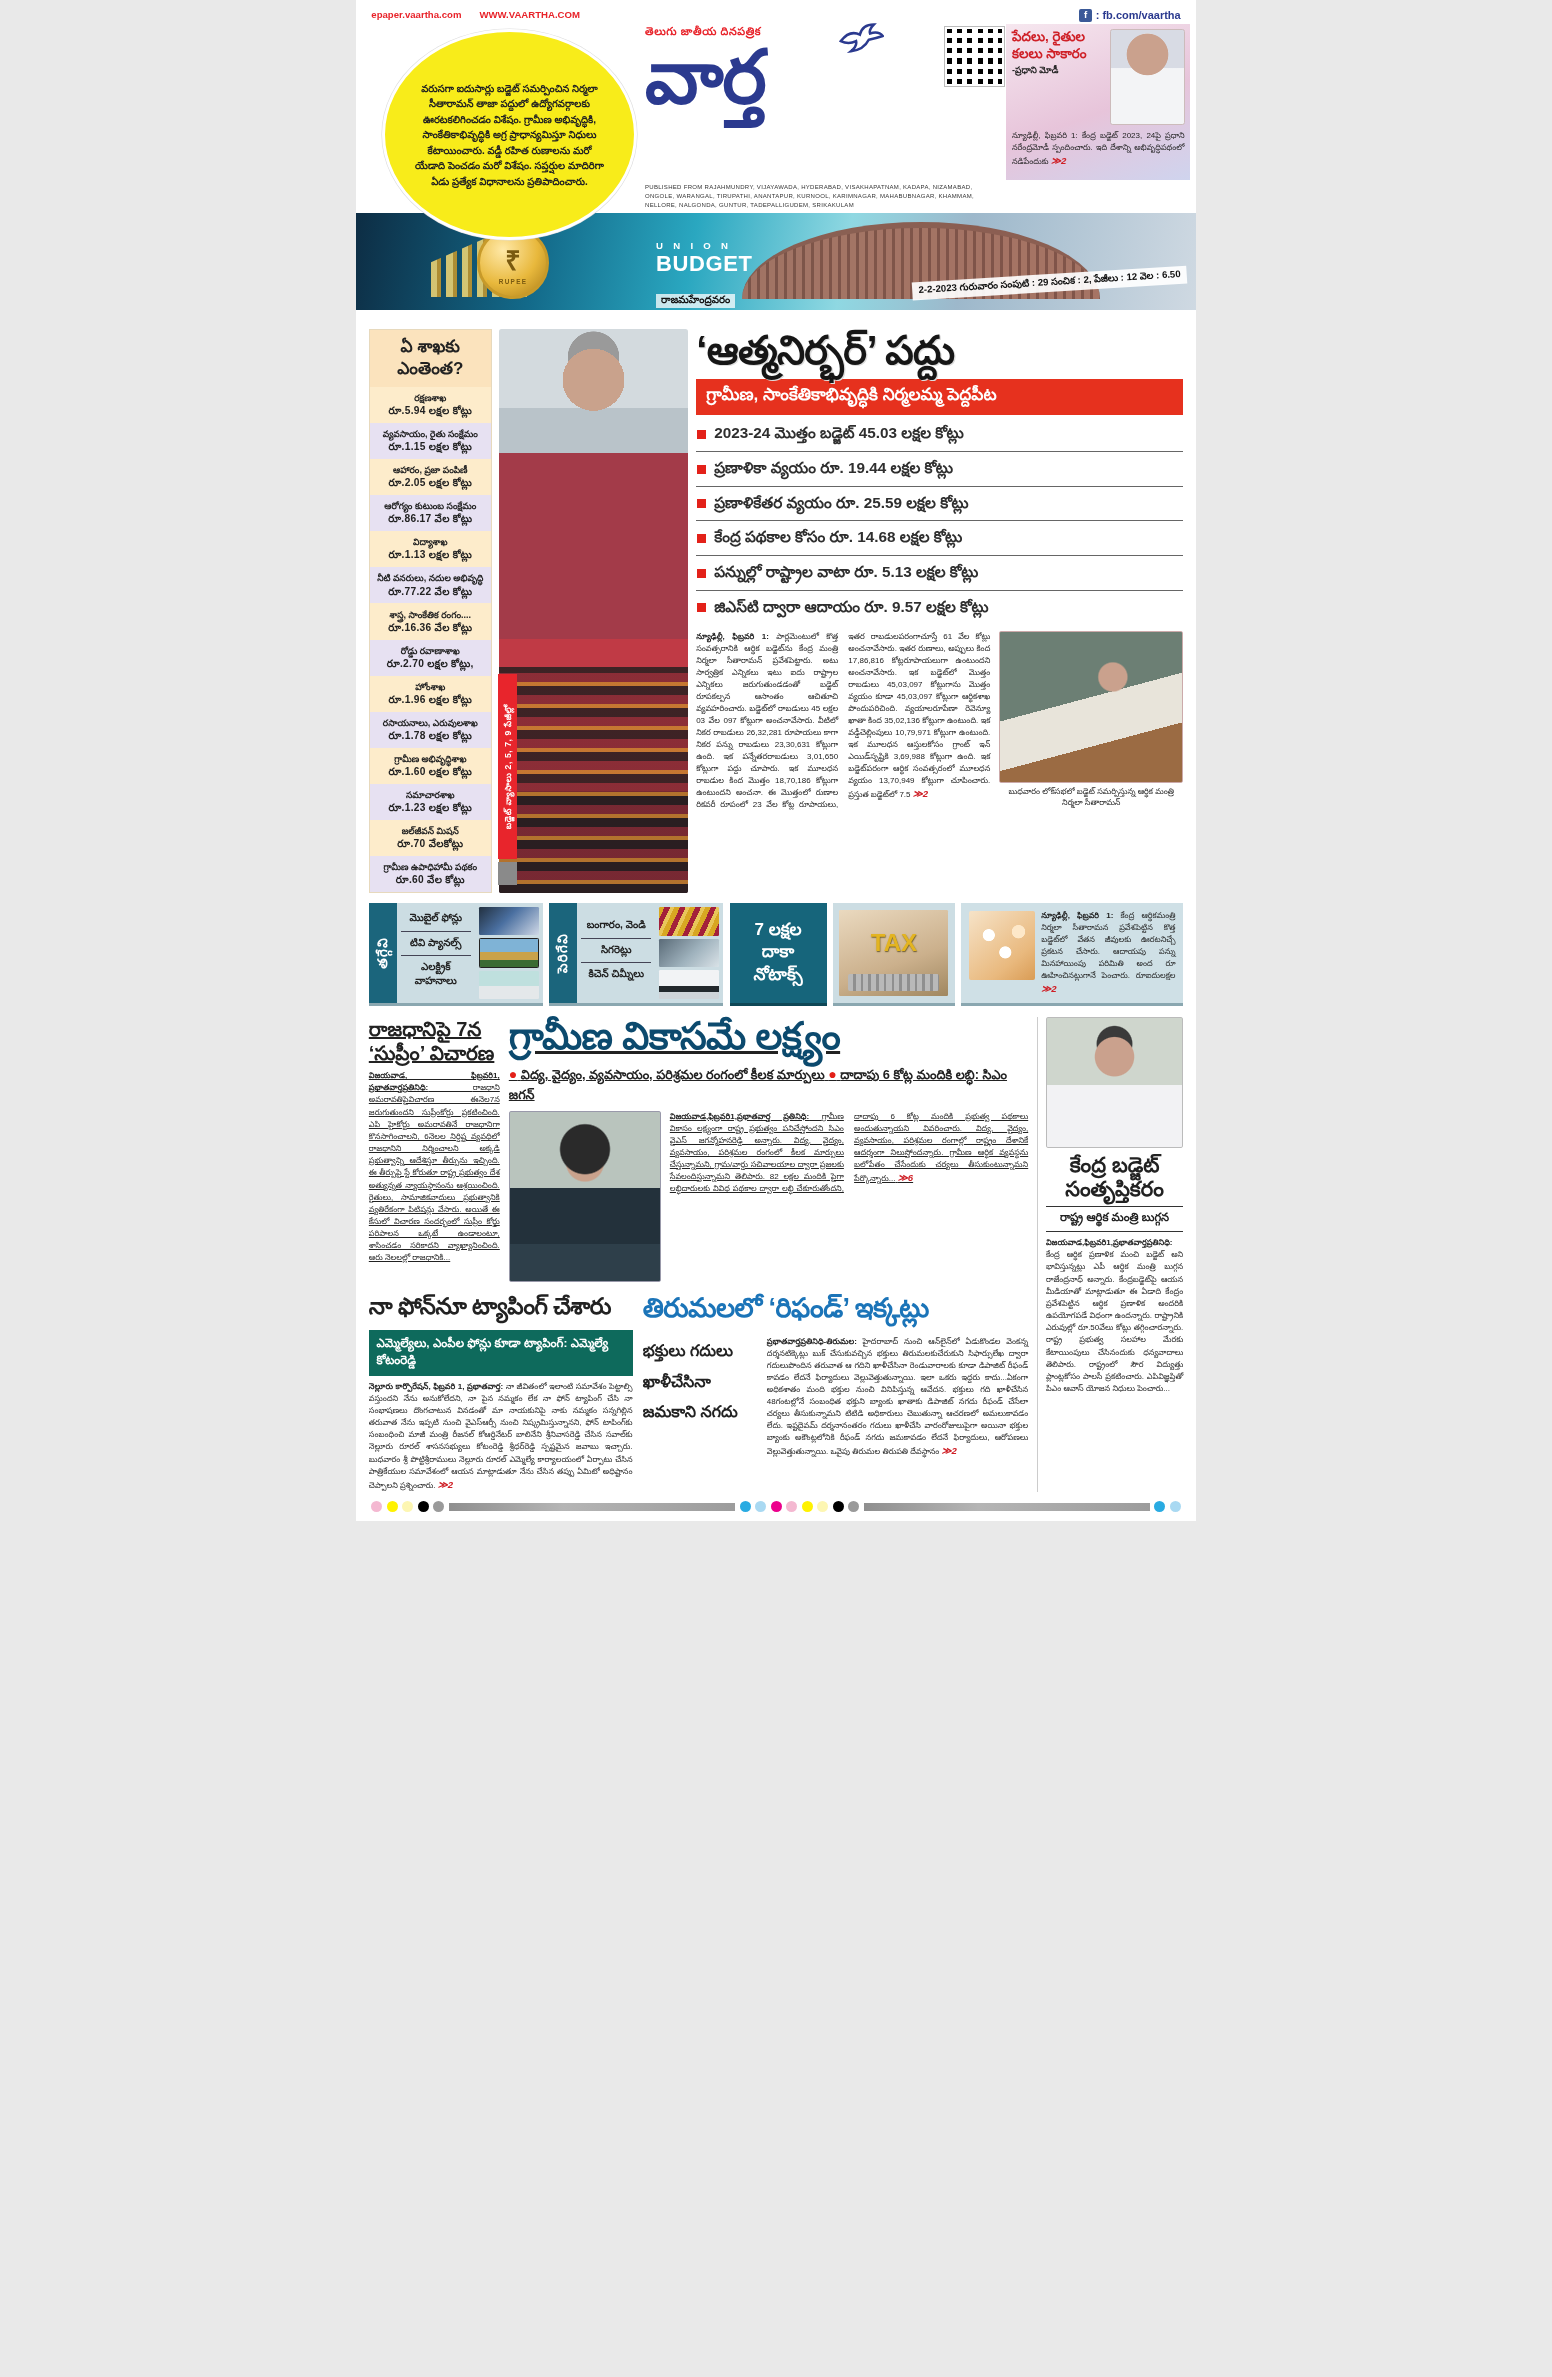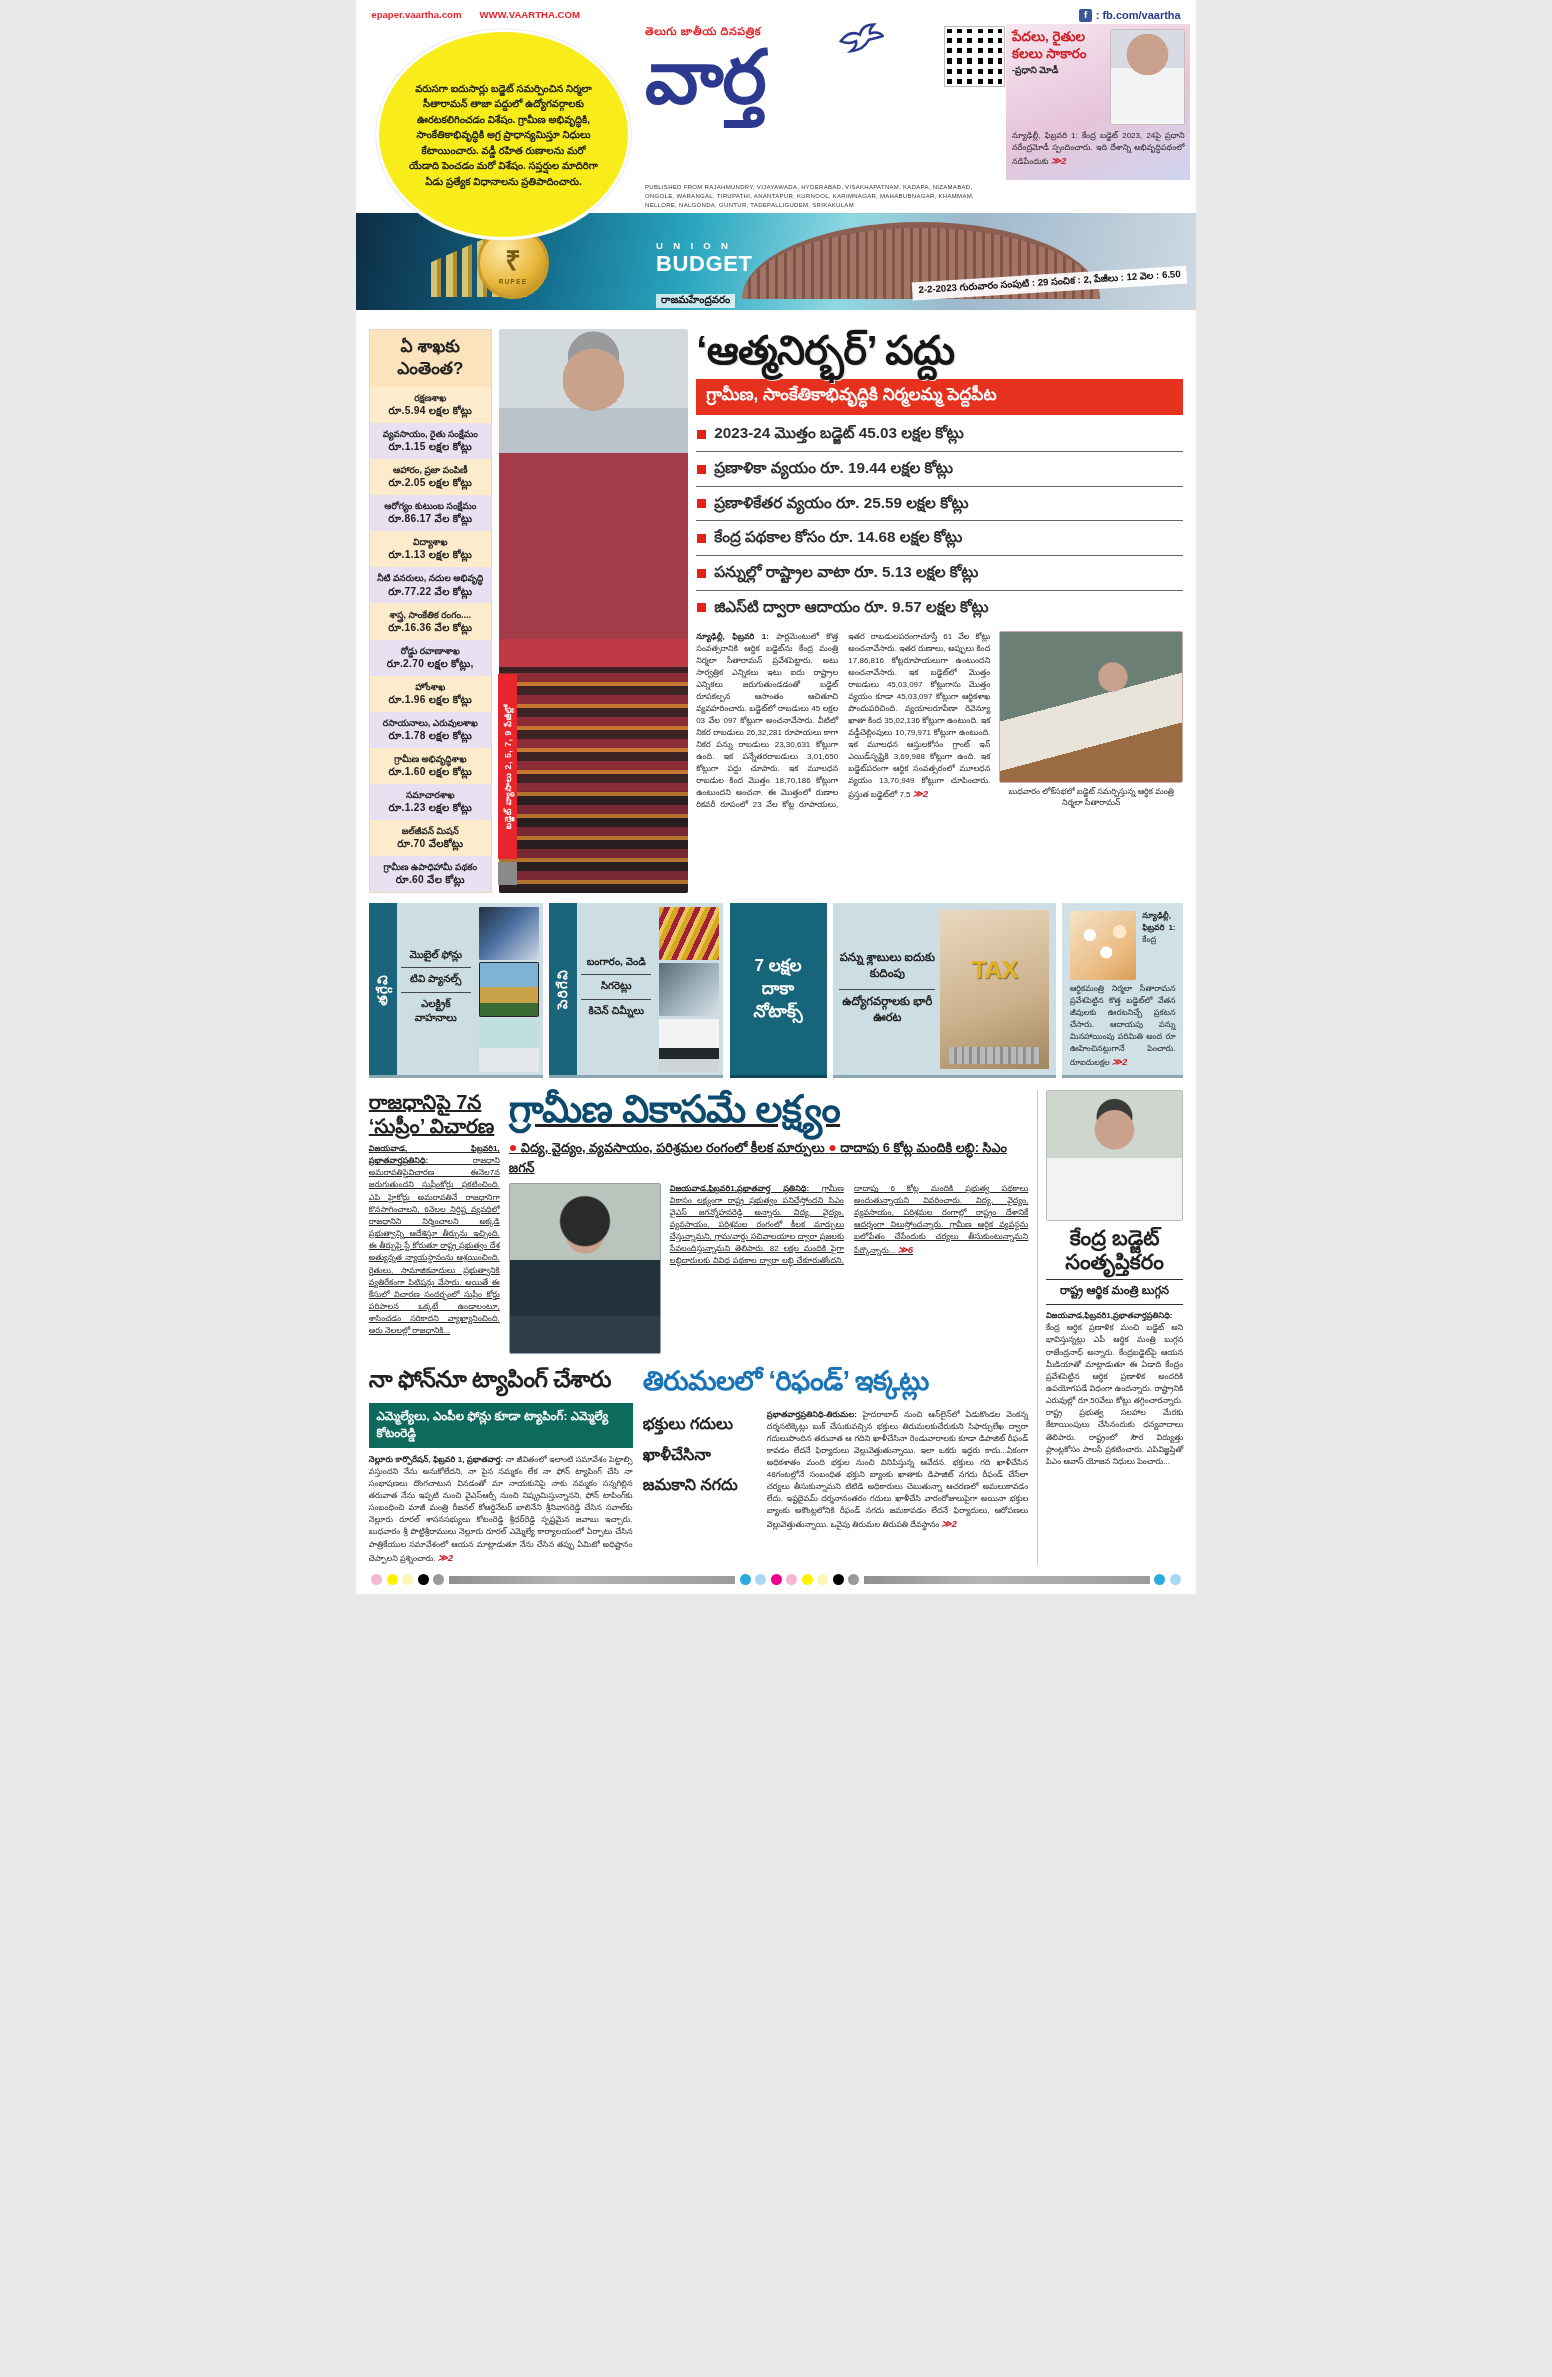--- a/index.html
+++ b/index.html
@@ -7,21 +7,21 @@
   .page { width:840px; margin:0 auto; background:#fff; padding:3.8px 0 6.4px; overflow:hidden; }
 
   
   .topbar { display:flex; justify-content:space-between; align-items:flex-start; padding:5.1px 15.3px 0; }
   .toplinks { color:#e8232a; font-weight:bold; font-size:9.6px; display:flex; gap:18px; }
   .fbline { color:#2b3a8f; font-weight:bold; font-size:11px; display:flex; gap:3.8px; align-items:center; }
   .fbicon { width:12.8px; height:12.8px; background:#3b5998; color:#fff; font-weight:bold; text-align:center; line-height:12.8px; border-radius:1.9px; font-size:9.6px; }
 
   
   .masthead { position:relative; height:161px; }
-  .bubble { position:absolute; left:20px; top:7.7px; width:255px; height:211px; background:#f8ec1a; border:3.8px solid #fff; border-radius:50%; box-shadow:0 0 0 0.6px #ddd; z-index:6; display:flex; align-items:center; justify-content:center; text-align:center; padding:19px 28px; }
+  .bubble { position:absolute; left:26px; top:7.7px; width:255px; height:211px; background:#f8ec1a; border:3.8px solid #fff; border-radius:50%; box-shadow:0 0 0 0.6px #ddd; z-index:6; display:flex; align-items:center; justify-content:center; text-align:center; padding:19px 28px; }
   .bubble p { font-size:10px; font-weight:bold; line-height:1.55; }
   .mast-center { position:absolute; left:289px; top:3.8px; width:275px; text-align:left; }
   .tagline { color:#e8232a; font-weight:bold; font-size:11px; letter-spacing:0.6px; }
   .dove { position:absolute; left:192px; top:-3.8px; }
   .logo { font-size:75px; font-weight:900; color:#2b3a8f; line-height:1.0; letter-spacing:-1.3px; }
   .qr { position:absolute; right:192px; top:5.1px; width:59px; height:59px; border:2.6px solid #fff; outline:0.6px solid #bbb;
         background:
          repeating-linear-gradient(0deg,#000 0 5.1px,#fff 5.1px 10.2px),
          repeating-linear-gradient(90deg,#000 0 5.1px,#fff 5.1px 10.2px);
         background-blend-mode:screen; z-index:2; }
@@ -308,24 +308,20 @@
         <span>కిచెన్ చిమ్నీలు</span>
       </div>
       <div class="pimgs">
         <i class="img-gold"></i>
         <i class="img-smoke"></i>
         <i class="img-chimney"></i>
       </div>
     </div>
     <div class="notax">7 లక్షల దాకా నోటాక్స్</div>
     <div class="slabpanel">
-      <div class="slabtxt">
-        <span class="s1">పన్ను శ్లాబులు ఐదుకు కుదింపు</span>
-        <span class="s2">ఉద్యోగవర్గాలకు భారీ ఊరట</span>
-      </div>
       <div class="taximg">
         <b>TAX</b>
       </div>
     </div>
     <div class="refundbox">
       <div class="pillimg"></div>
       <span class="dl">న్యూఢిల్లీ, ఫిబ్రవరి 1:</span>
       <span>కేంద్ర ఆర్థికమంత్రి నిర్మలా సీతారామన ప్రవేశపెట్టిన కొత్త బడ్జెట్‌లో వేతన జీవులకు ఊరటనిచ్చే ప్రకటన చేసారు. ఆదాయపు పన్ను మినహాయింపు పరిమితి అంద రూ ఊహించినట్లుగానే పెంచారు. రూఐదులక్షల</span>
       <span class="more">≫2</span>
     </div>

